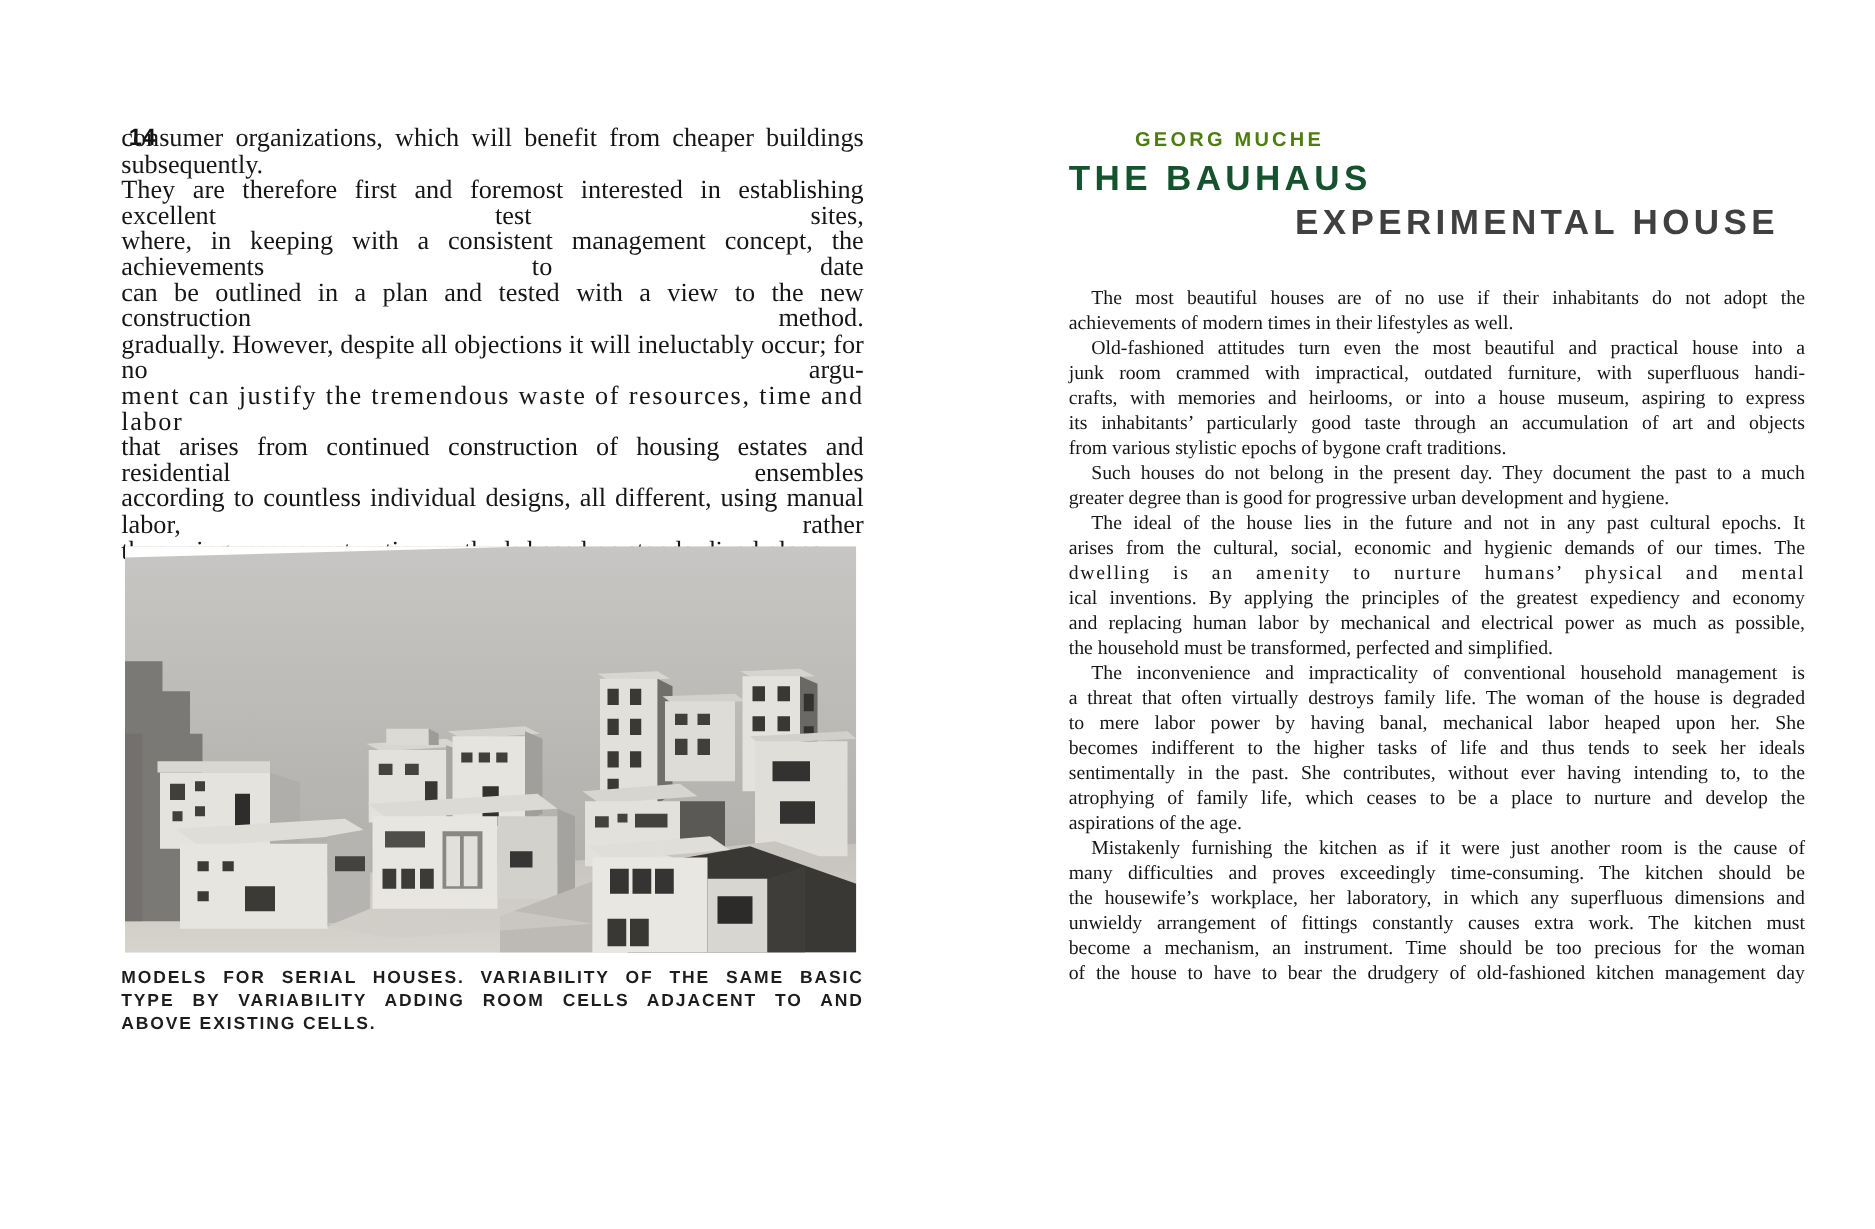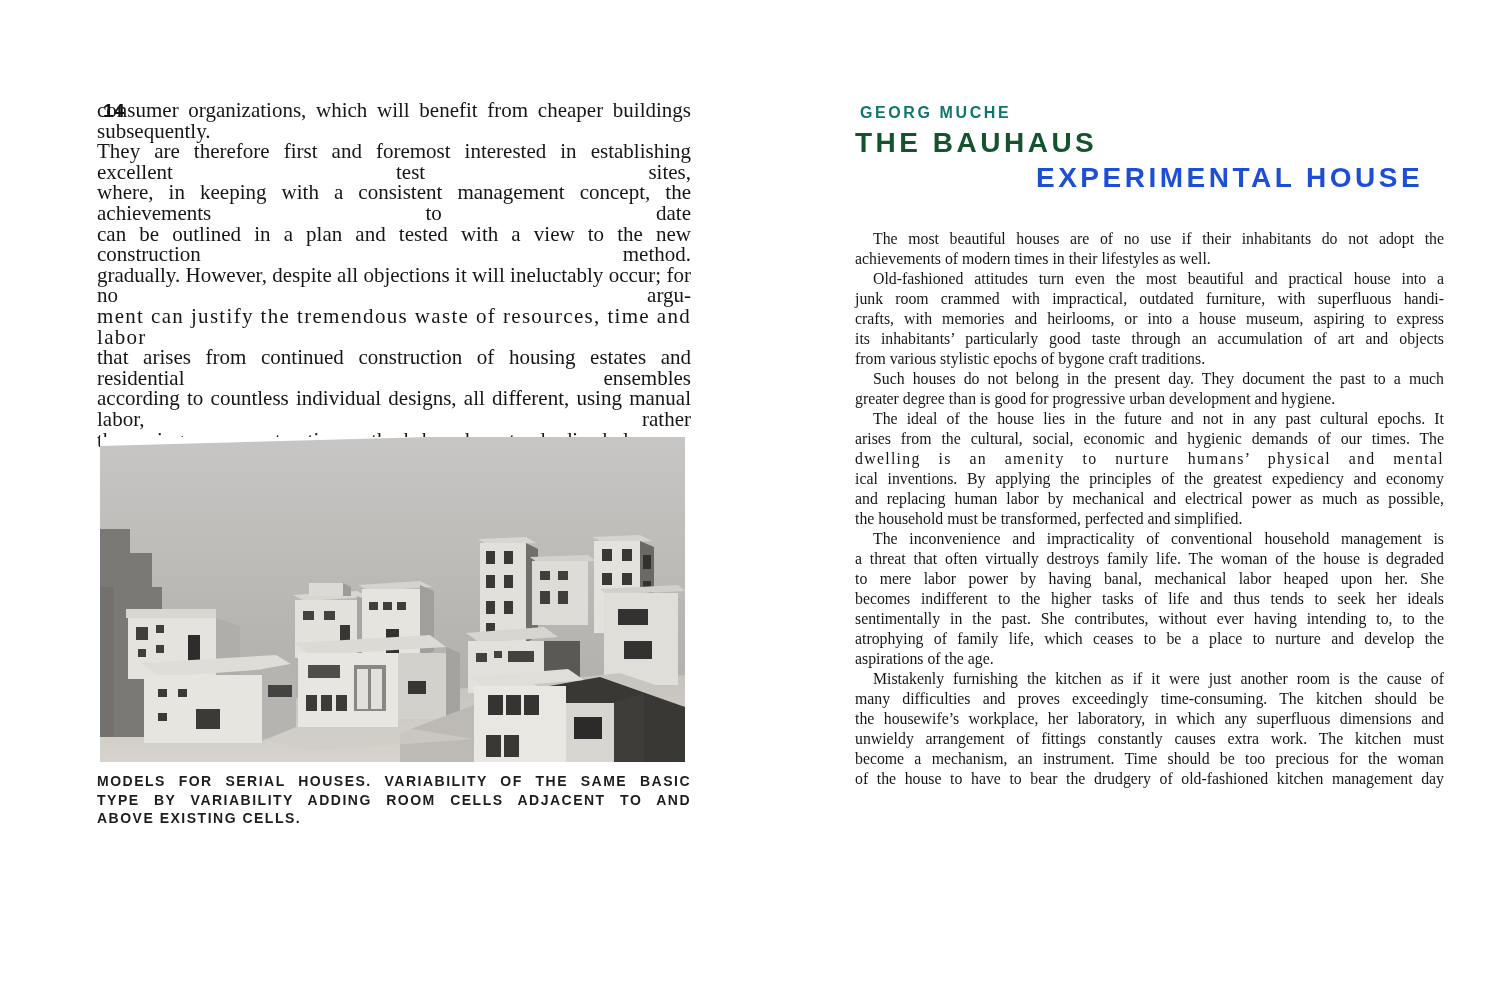--- a/index.html
+++ b/index.html
@@ -39,33 +39,33 @@
 
   .caption{
     position:absolute;left:97px;top:772px;width:594px;
     font-family:"Liberation Sans", sans-serif;
     font-weight:bold;font-size:14px;line-height:18.5px;
     letter-spacing:1.5px;color:#1d1d1d;
   }
 
   
   .author{
-    position:absolute;left:860px;top:104px;
-    font-family:"Liberation Sans", sans-serif;
-    font-weight:bold;font-size:16px;letter-spacing:2.6px;color:#0f766e;
+    position:absolute;left:908px;top:104px;
+    font-family:"Liberation Sans", sans-serif;
+    font-weight:bold;font-size:16px;letter-spacing:2.6px;color:#4d7c0f;
   }
   .title-1{
     position:absolute;left:855px;top:127px;
     font-family:"Liberation Sans", sans-serif;
     font-weight:bold;font-size:28px;letter-spacing:3.5px;color:#14532d;
   }
   .title-2{
     position:absolute;left:1036px;top:162px;
     font-family:"Liberation Sans", sans-serif;
-    font-weight:bold;font-size:28px;letter-spacing:3.5px;color:#1d4ed8;
+    font-weight:bold;font-size:28px;letter-spacing:3.5px;color:#404040;
   }
   .right-body{
     position:absolute;left:855px;top:229px;width:589px;
     font-size:15.8px;line-height:20px;
   }
 </style>
 </head>
 <body>
 
 <div class="sheet">

